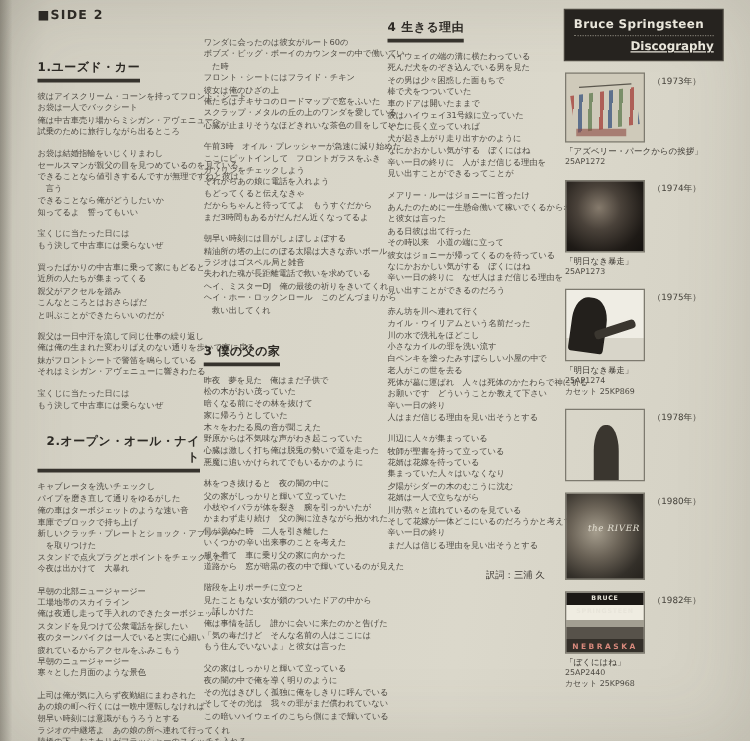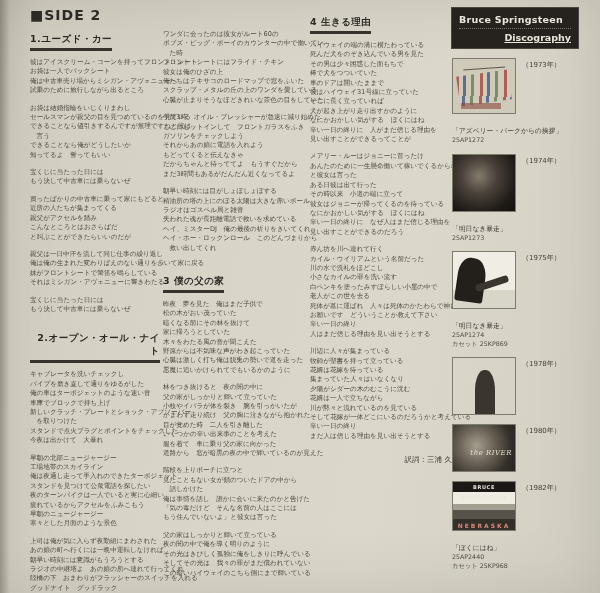--- a/index.html
+++ b/index.html
@@ -3,27 +3,27 @@
 <meta charset="utf-8">
 <style>
   html,body{margin:0;padding:0;}
   body{width:600px;height:593px;font-family:"DejaVu Sans",sans-serif;}
   .page{position:relative;width:600px;height:593px;overflow:hidden;
     background:linear-gradient(100deg,#c3c0b3 0%,#d2cfc2 6%,#d8d5c8 35%,#dbd8cb 65%,#d3d0c3 100%);
     box-shadow:inset 0 0 60px rgba(90,85,70,.18);}
   .page::before{content:"";position:absolute;left:0;top:0;width:10px;height:100%;
     background:linear-gradient(90deg,rgba(60,55,45,.35),rgba(60,55,45,0));}
   .col{position:absolute;color:#4e4a43;}
-  .side-label{font-size:14px;font-weight:bold;color:#2d2a25;letter-spacing:1px;margin-bottom:4px;}
+  .side-label{font-size:10px;font-weight:bold;color:#2d2a25;letter-spacing:1px;margin-bottom:24px;}
   .song-title{display:inline-block;font-size:9.5px;font-weight:bold;color:#2d2a25;
     border-bottom:3px solid #36332d;padding-bottom:2px;margin:2px 0 7px 0;letter-spacing:.5px;text-align:right;}
   .line{font-size:6.6px;line-height:9.4px;white-space:nowrap;letter-spacing:0;}
   .gap{height:8px;}
   .block-gap{height:16px;}
-  .credit{font-size:7.5px;color:#3e3a34;text-align:right;margin-top:14px;}
+  .credit{font-size:7.5px;color:#3e3a34;text-align:right;margin-top:14px;padding-right:16px;}
   
   .disco{position:absolute;left:452px;top:8px;width:140px;color:#4e4a43;}
   .disco-header{width:112px;background:#26231f;color:#e9e6db;padding:6px 7px 5px 7px;
     box-shadow:0 0 0 1px #4a463e;margin-bottom:10px;}
   .disco-header .l1{font-size:9.5px;font-weight:bold;letter-spacing:.3px;
     border-bottom:1px dotted #7a766c;padding-bottom:3px;}
   .disco-header .l2{font-size:9.5px;font-weight:bold;text-align:right;padding-top:3px;text-decoration:underline;}
   .album{position:relative;margin-bottom:9px;}
   .album .year{position:absolute;left:70px;top:2px;font-size:7px;color:#45423b;text-align:right;}
   .cover{width:64px;border:1px solid #7d7a6f;box-sizing:border-box;position:relative;overflow:hidden;}
@@ -34,29 +34,29 @@
     background:repeating-linear-gradient(100deg,#a33b35 0 3px,transparent 3px 7px,#37527d 7px 10px,transparent 10px 15px,#5e7a4e 15px 18px,transparent 18px 24px);
     transform:rotate(-8deg);opacity:.75;}
   .cover-greetings .s2{left:8px;bottom:4px;width:40px;height:6px;background:#8c4a42;opacity:.6;}
   .cover-wild{height:58px;background:radial-gradient(circle at 42% 38%,#857a6c 0%,#4a423a 35%,#1e1a16 75%,#14110e 100%);}
   .cover-born{height:58px;background:linear-gradient(180deg,#efede4 0 68%,#d8d5c9 68% 100%);}
   .cover-born i{position:absolute;display:block;background:#23201c;}
   .cover-born .fig{left:4px;top:6px;width:28px;height:44px;border-radius:40% 45% 8% 8%;transform:rotate(8deg);}
   .cover-born .gtr{left:22px;top:28px;width:34px;height:7px;border-radius:3px;transform:rotate(-18deg);background:#3a362f;}
   .cover-darkness{height:58px;background:repeating-linear-gradient(180deg,#ccc8ba 0 4px,#b3af a2 4px 5px,#b5b1a4 4px 6px);}
   .cover-darkness .fig{position:absolute;left:22px;top:12px;width:20px;height:46px;background:#3a362f;border-radius:45% 45% 0 0;}
-  .cover-river{height:48px;background:radial-gradient(circle at 38% 45%,#a59d8d 0%,#6b6357 38%,#332f29 75%,#26221d 100%);}
+  .cover-river{height:70px;background:radial-gradient(circle at 38% 45%,#a59d8d 0%,#6b6357 38%,#332f29 75%,#26221d 100%);}
   .cover-river .txt{position:absolute;right:3px;top:24px;font-family:"DejaVu Serif",serif;font-style:italic;
     font-size:7px;color:#e3dfd2;letter-spacing:.5px;}
   .cover-nebraska{height:50px;background:linear-gradient(180deg,#efece1 0 46%,#a39f92 46% 58%,#57524a 58% 78%,#332f29 78% 100%);}
   .cover-nebraska .bar{position:absolute;left:0;top:0;width:100%;height:10px;background:#1b1815;
     color:#e8e5da;font-size:5px;font-weight:bold;letter-spacing:.6px;text-align:center;line-height:10px;}
   .cover-nebraska .ttl{position:absolute;left:0;bottom:1px;width:100%;text-align:center;
     font-size:6px;font-weight:bold;letter-spacing:2px;color:#d8897c;}
-  .caption{margin-top:13px;}
+  .caption{margin-top:3px;}
   .caption .t{font-size:6.8px;color:#3e3a34;line-height:9px;}
   .caption .c{font-size:6.3px;color:#4e4a43;line-height:8.6px;}
 </style>
 </head>
 <body>
 
 <div class="page">
 
   <div class="col" style="left:30px;top:7px;width:130px;">
     <div class="side-label">■SIDE 2</div>

